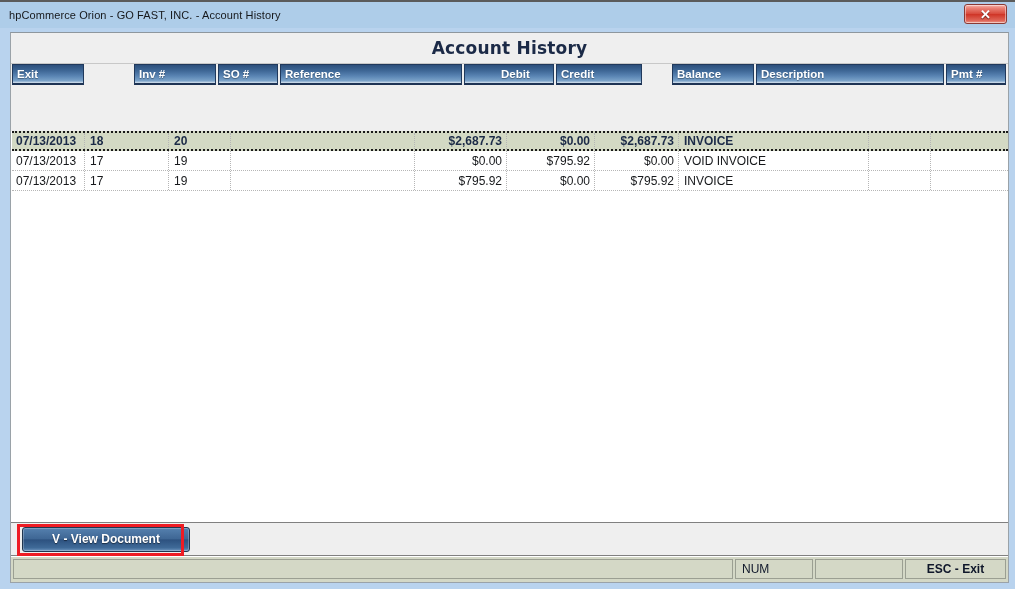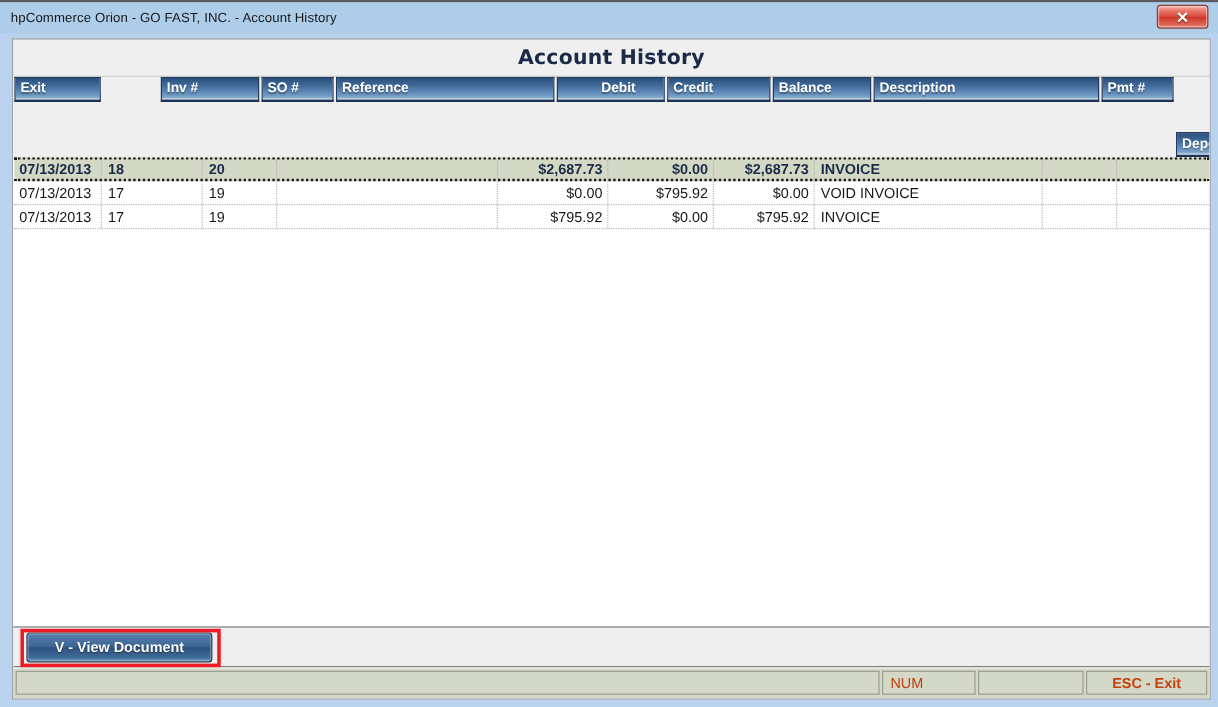--- a/index.html
+++ b/index.html
@@ -194,21 +194,21 @@
     background: #efefef;
     border-top: 1px solid #808080;
     border-bottom: 1px solid #808080;
     display: flex;
     align-items: center;
     padding-left: 11px;
     box-sizing: border-box;
     position: relative;
   }
   #view-document-button {
-    width: 155px;
+    width: 168px;
     height: 25px;
     border-radius: 3px;
     border: 1px solid #21364f;
     background: linear-gradient(to bottom, #4f79a8 0%, #42699a 45%, #2f5party 46%, #2d5280 52%, #3d6895 86%, #6c93bd 100%);
     background: linear-gradient(to bottom, #5580ae 0%, #3f6795 46%, #2d5280 52%, #3f6a98 86%, #6f96c0 100%);
     color: #ffffff;
     font-size: 12px;
     font-weight: bold;
     display: flex;
     align-items: center;
@@ -237,21 +237,21 @@
     align-items: stretch;
     padding: 2px 2px 3px 2px;
     box-sizing: border-box;
     border-top: 1px solid #ffffff;
   }
   .status-panel {
     border: 1px solid #9b9f92;
     background: #d4d8c6;
     margin-right: 2px;
     font-size: 12px;
-    color: #c2410c;
+    color: #0f172a;
     display: flex;
     align-items: center;
     padding: 0 6px;
     box-sizing: border-box;
     white-space: nowrap;
   }
   #status-main { flex: 1 1 auto; }
   #status-num { flex: 0 0 78px; }
   #status-blank { flex: 0 0 88px; }
   #status-esc {
@@ -281,21 +281,21 @@
       </div>
 
       <div id="grid-wrap">
         <div id="grid-header">
             <div class="hcell" style="flex: 0 0 72px;">Exit</div>
             <div class="hcell" style="flex: 0 0 82px; margin-left: 48px;">Inv #</div>
             <div class="hcell" style="flex: 0 0 60px;">SO #</div>
             <div class="hcell" style="flex: 0 0 182px;">Reference</div>
             <div class="hcell" style="flex: 0 0 90px; padding-left: 36px;">Debit</div>
             <div class="hcell" style="flex: 0 0 86px;">Credit</div>
-            <div class="hcell" style="flex: 0 0 82px;">Balance</div>
+            <div class="hcell" style="flex: 0 0 82px; margin-left: 28px;">Balance</div>
             <div class="hcell" style="flex: 0 0 188px;">Description</div>
             <div class="hcell" style="flex: 0 0 60px;">Pmt #</div>
             <div class="hcell" style="flex: 0 0 73px;">Deposit #</div>
           </div>
         <div id="grid-body">
           <div id="grid-rows">
               <div class="grow selected">
                 <div class="gcell" style="flex: 0 0 73px;">07/13/2013</div>
                 <div class="gcell" style="flex: 0 0 83px;">18</div>
                 <div class="gcell" style="flex: 0 0 61px;">20</div>

